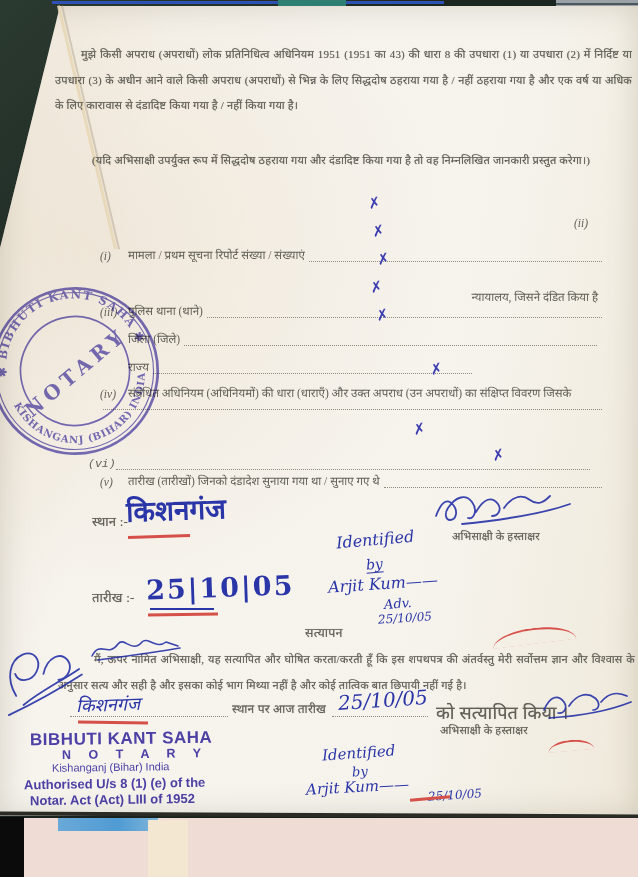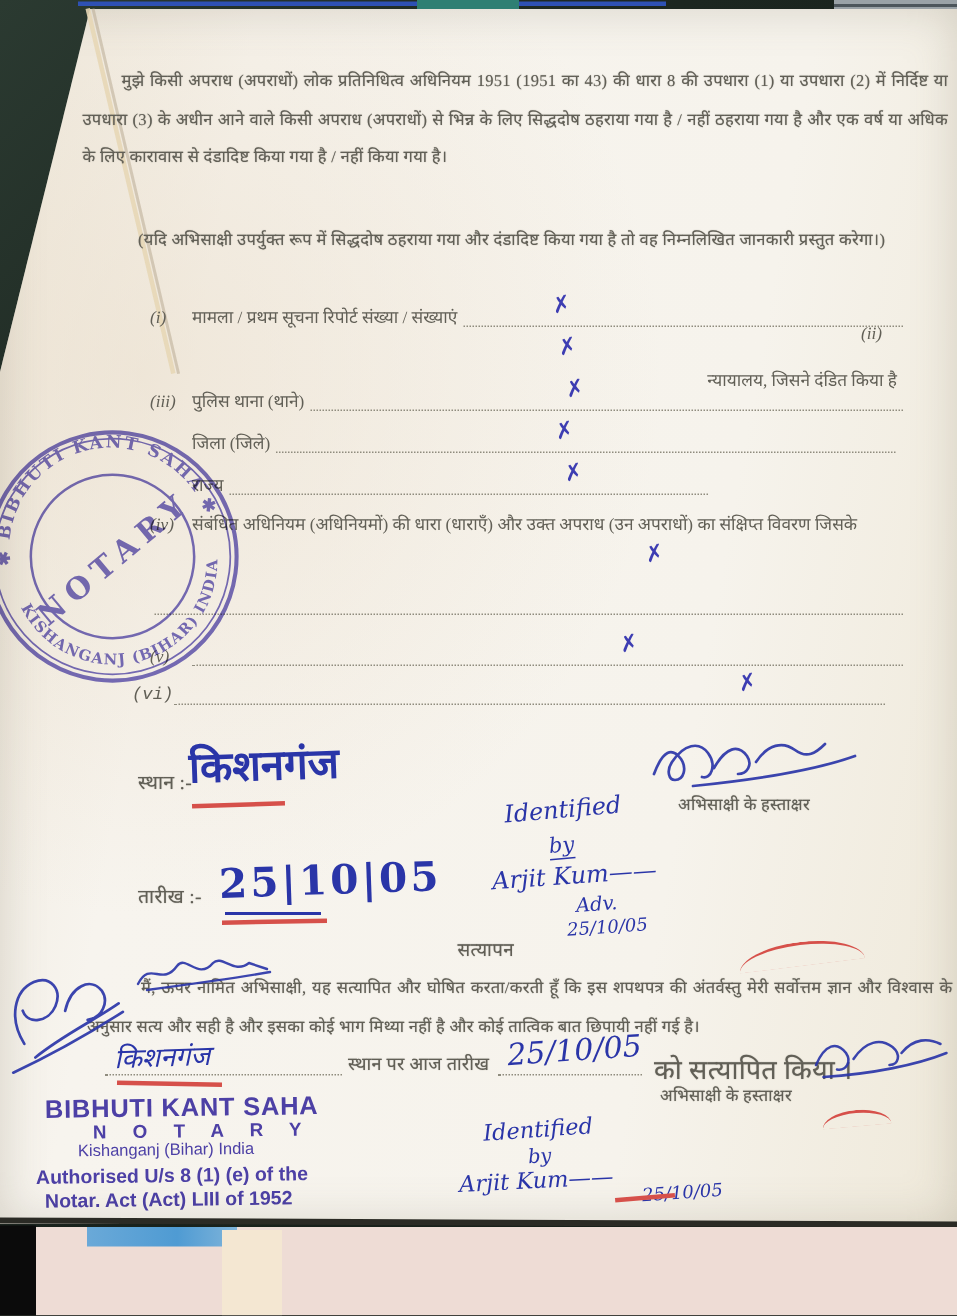--- a/index.html
+++ b/index.html
@@ -27,21 +27,21 @@
   .edge-dark{left:0;top:813px;width:638px;height:4px;background:#2b2b25;transform:rotate(.25deg);}
   .under-black{left:0;top:817px;width:24px;height:60px;background:#0b0b0b;}
   .under-pink{left:24px;top:818px;width:614px;height:59px;background:#eedcd5;}
   .under-blue{left:58px;top:818px;width:100px;height:13px;background:linear-gradient(90deg,#6aa9d8,#4f9bd3 60%,#7fb4da);}
   .under-cream{left:148px;top:820px;width:40px;height:57px;background:#f4e7d2;}
   
   .print{color:#615f56;text-shadow:0 0 .7px rgba(80,78,70,.55);letter-spacing:.2px;}
   .para{font-size:11px;line-height:25.5px;text-align:justify;}
   .row{display:flex;align-items:flex-end;font-size:11.5px;color:#615f56;}
   .row .num{width:28px;flex:0 0 28px;font-style:italic;}
-  .row .lbl{white-space:nowrap;padding-right:4px;}
+  .row .lbl{white-space:nowrap;padding-right:4px;margin-top:44px;}
   .dotfill{flex:1;border-bottom:1.6px dotted #8f8c7e;height:14px;}
   .dotseg{border-bottom:1.6px dotted #8f8c7e;height:14px;}
   .xmark{font-family:"DejaVu Sans",sans-serif;font-weight:bold;font-style:italic;
     font-size:15px;color:#3d3db2;transform:rotate(-12deg);z-index:5;}
   
   .hw{color:#2a35a8;font-family:"DejaVu Serif",serif;z-index:6;}
   .hw-it{font-style:italic;}
   .ink{stroke:#2a35a8;fill:none;stroke-linecap:round;stroke-linejoin:round;opacity:.92;}
   .redline{background:#d6504a;z-index:7;}
   .red-arc{border-top:2.5px solid #d6504a;border-radius:50% 50% 0 0 / 100% 100% 0 0;z-index:7;}
@@ -108,20 +108,21 @@
   </div>
   <div class="abs row z" style="left:100px;top:341px;width:510px;">
     <span class="num">(iv)</span>
     <span class="lbl">संबंधित अधिनियम (अधिनियमों) की धारा (धाराएँ) और उक्त अपराध (उन अपराधों) का संक्षिप्त विवरण जिसके</span>
   </div>
   <div class="abs row z" style="left:103px;top:395px;width:499px;">
     <span class="dotfill"></span>
   </div>
   <div class="abs row z" style="left:100px;top:429px;width:502px;">
     <span class="num">(v)</span>
+    <span class="lbl">तारीख (तारीखों) जिनको दंडादेश सुनाया गया था / सुनाए गए थे</span>
     <span class="dotfill"></span>
   </div>
   <div class="abs row z" style="left:88px;top:455px;width:502px;font-family:Liberation Mono, monospace;">
     <span class="num">(vi)</span>
     <span class="dotfill"></span>
   </div>
 
   <span class="abs xmark" style="left:368px;top:194px;">✗</span>
   <span class="abs xmark" style="left:372px;top:222px;">✗</span>
   <span class="abs xmark" style="left:377px;top:250px;">✗</span>

